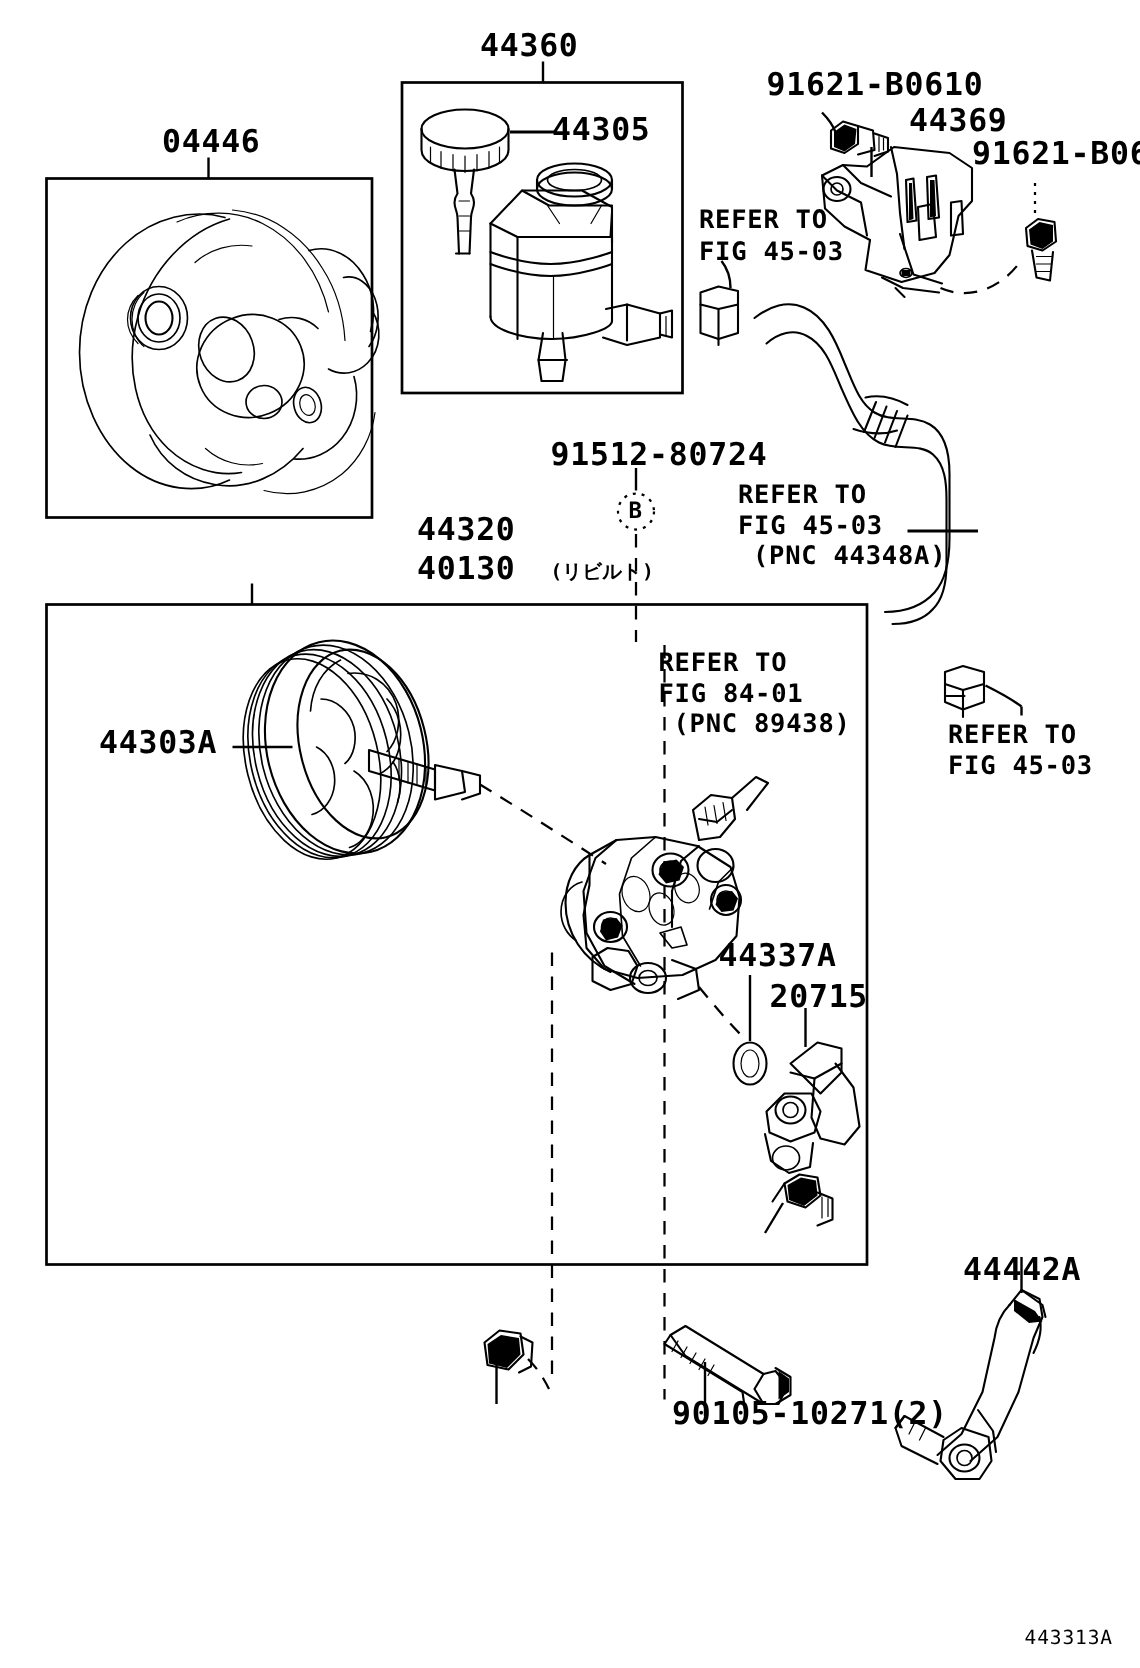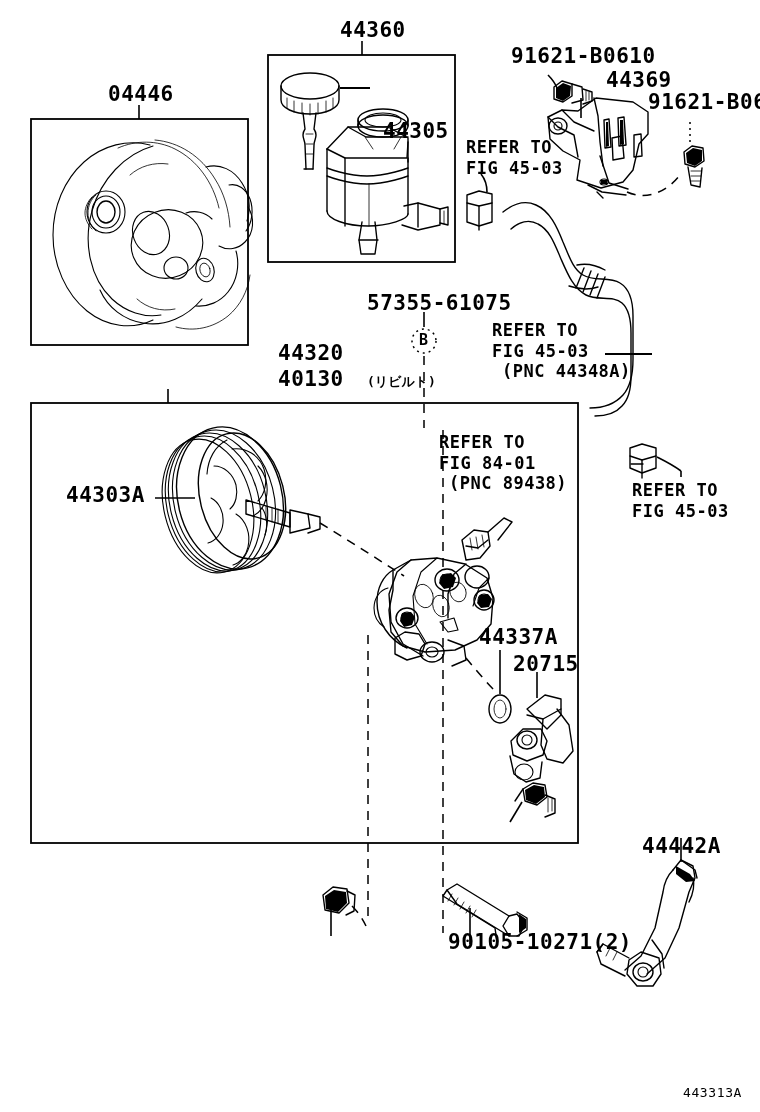--- a/index.html
+++ b/index.html
@@ -306,37 +306,37 @@
       <path class="s" d="M603 944l-6 8"></path>
       <path class="sh" d="M610 948l-4 8M617 952l-4 8"></path>
       <path class="s" d="M652 940l10 14 2 14"></path>
       <line class="ld" x1="681" y1="838" x2="681" y2="862"></line>
     </g>
 
   </svg>
 
   <div class="lbl pn" style="left:108px;top:82px;">04446</div>
 
-  <div class="lbl pn" style="left:340px;top:18px;">44360</div>
-
-  <div class="lbl pn" style="left:383px;top:74px;margin-top:45px;">44305</div>
+  <div class="lbl pn" style="left:320px;top:18px;">44360</div>
+
+  <div class="lbl pn" style="left:368px;top:74px;">44305</div>
   <div style="position:absolute;left:340px;top:87px;width:30px;height:2px;background:#000;"></div>
 
   <div class="lbl pn" style="left:511px;top:44px;">91621-B0610</div>
 
   <div class="lbl pn" style="left:606px;top:68px;">44369</div>
 
   <div class="lbl pn" style="left:648px;top:90px;">91621-B0610</div>
 
   <div class="lbl refer twoline" style="left:466px;top:137px;">
     <div>REFER TO</div>
     <div>FIG 45-03</div>
   </div>
 
-  <div class="lbl pn" style="left:367px;top:291px;">57355-61075</div>
+  <div class="lbl pn" style="left:367px;top:291px;">91512-80724</div>
   <div class="lbl" style="left:419px;top:332px;font-size:15px;font-weight:bold;">B</div>
 
   <div class="lbl refer twoline" style="left:492px;top:320px;">
     <div>REFER TO</div>
     <div>FIG 45-03</div>
     <div style="padding-left:10px;">(PNC 44348A)</div>
   </div>
   <div style="position:absolute;left:605px;top:353px;width:47px;height:2px;background:#000;"></div>
 
   <div class="lbl refer twoline" style="left:632px;top:480px;">

